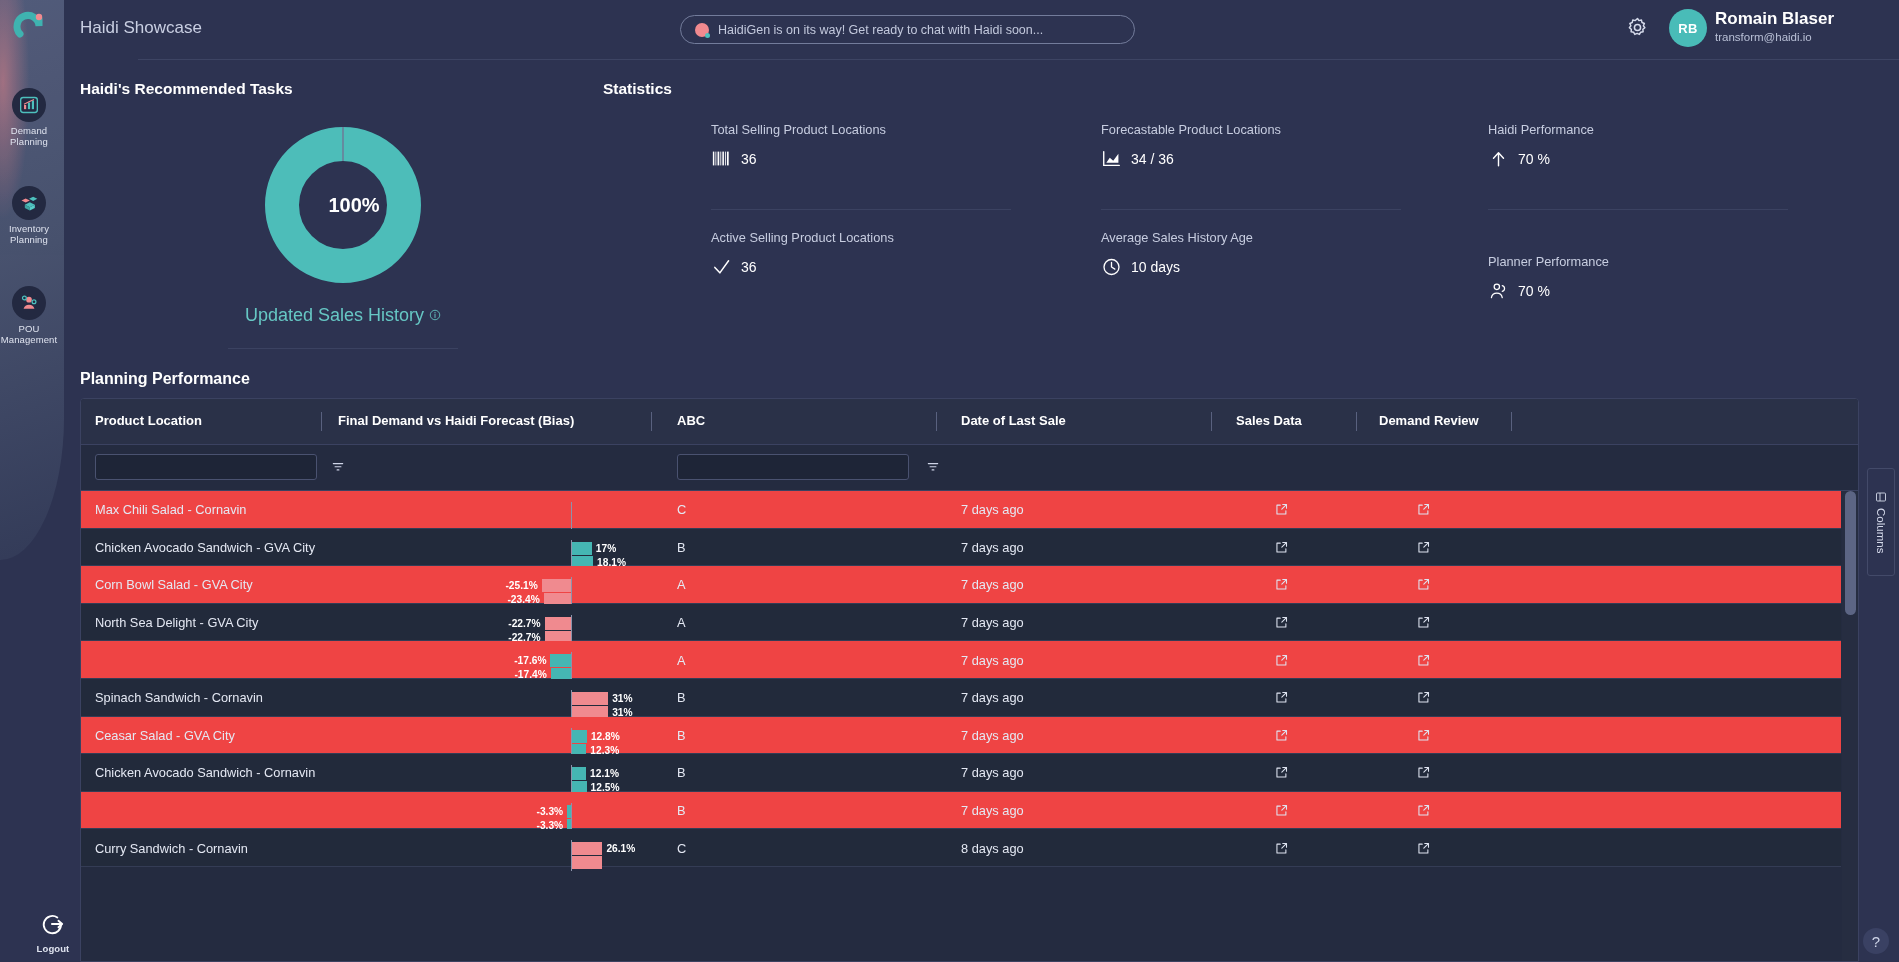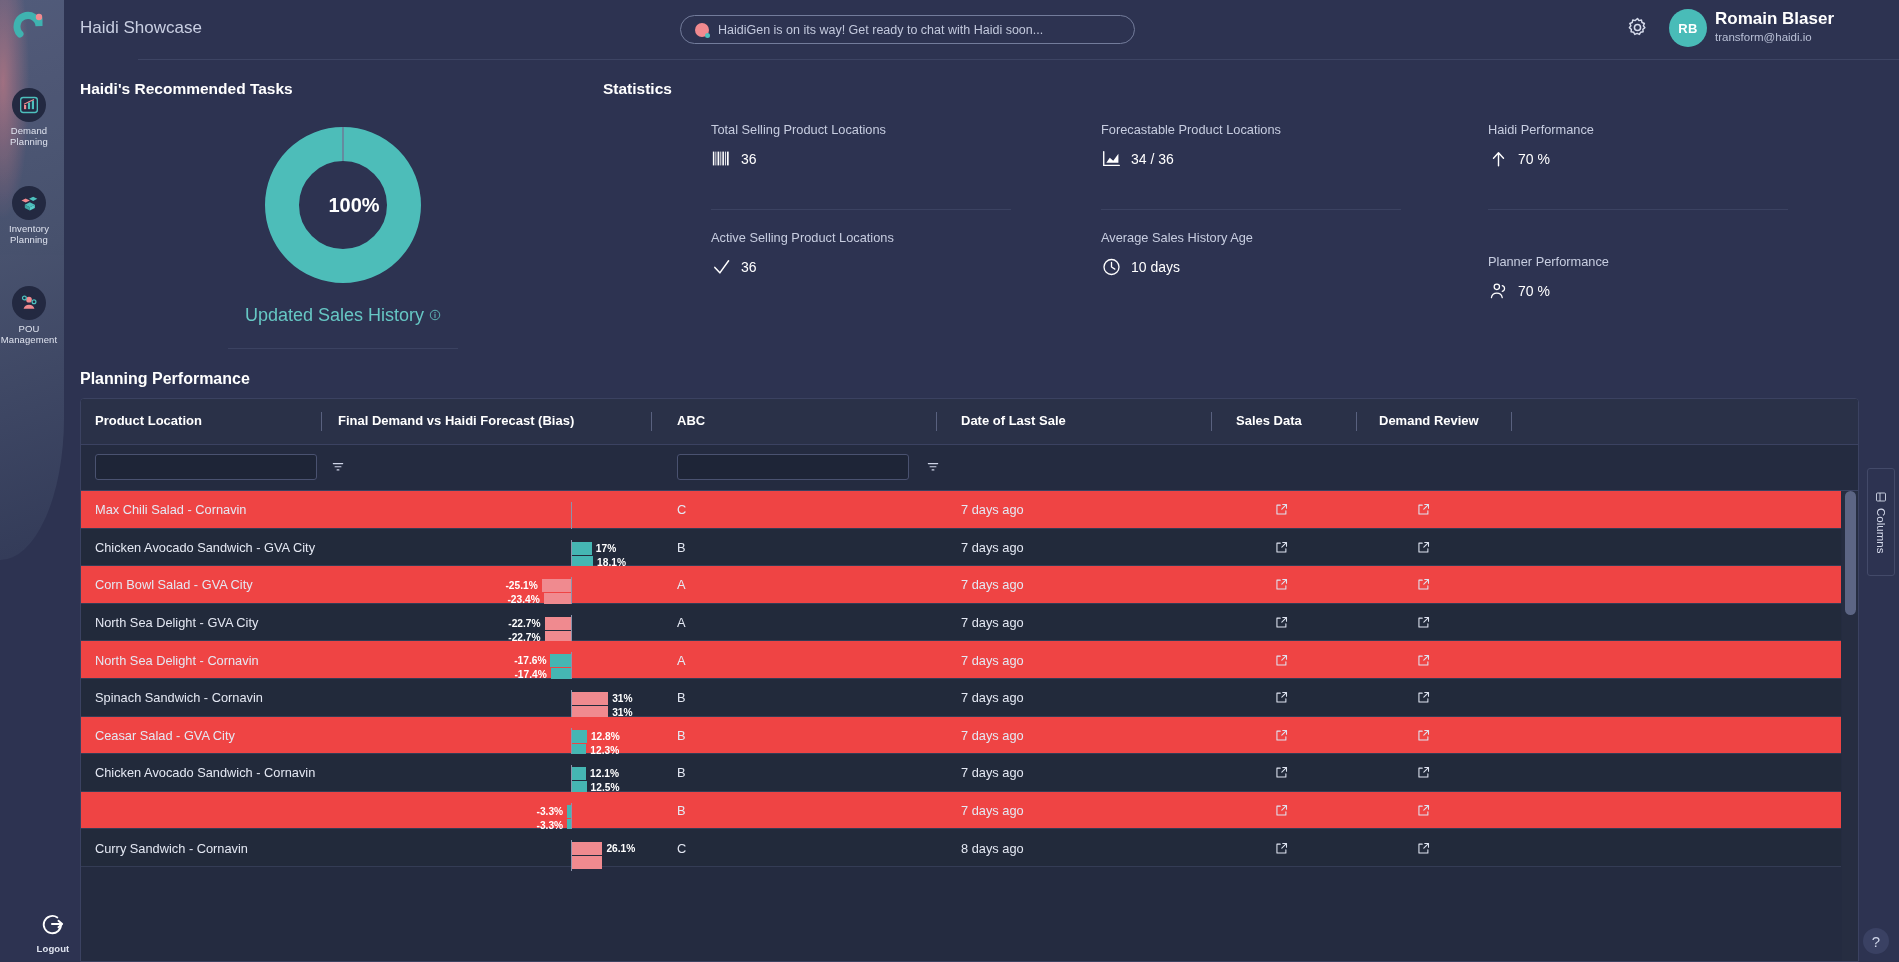--- a/index.html
+++ b/index.html
@@ -558,21 +558,20 @@
           </div>
           <div class="cell c-dr">
             <svg width="15" height="15" viewBox="0 0 24 24" fill="none">
       <path d="M14 4 H20 V10" stroke="#dfe4f1" stroke-width="1.7" stroke-linecap="round" stroke-linejoin="round"></path>
       <path d="M19.4 4.6 L12.5 11.5" stroke="#dfe4f1" stroke-width="1.7" stroke-linecap="round"></path>
       <path d="M19 14 V19.3 H4.7 V5 H10" stroke="#dfe4f1" stroke-width="1.7" stroke-linecap="round" stroke-linejoin="round"></path>
     </svg>
           </div>
         </div>
         <div class="trow">
-          <div class="cell c-name">North Sea Delight - Cornavin</div>
           <div class="bias">
             <div class="axis"></div>
             <div class="bar neg" style="top:5px;left:129.46666666666667px;width:20.533333333333335px;background:#45b6b3"></div>
             <div class="blabel" style="top:5px;left:83.46666666666667px;width:42px;text-align:right">-17.6%</div>
             <div class="bar neg" style="top:19px;left:129.7px;width:20.3px;background:#45b6b3"></div>
             <div class="blabel" style="top:19px;left:83.69999999999999px;width:42px;text-align:right">-17.4%</div>
           </div>
           <div class="cell c-abc">A</div>
           <div class="cell c-date">7 days ago</div>
           <div class="cell c-sd">

